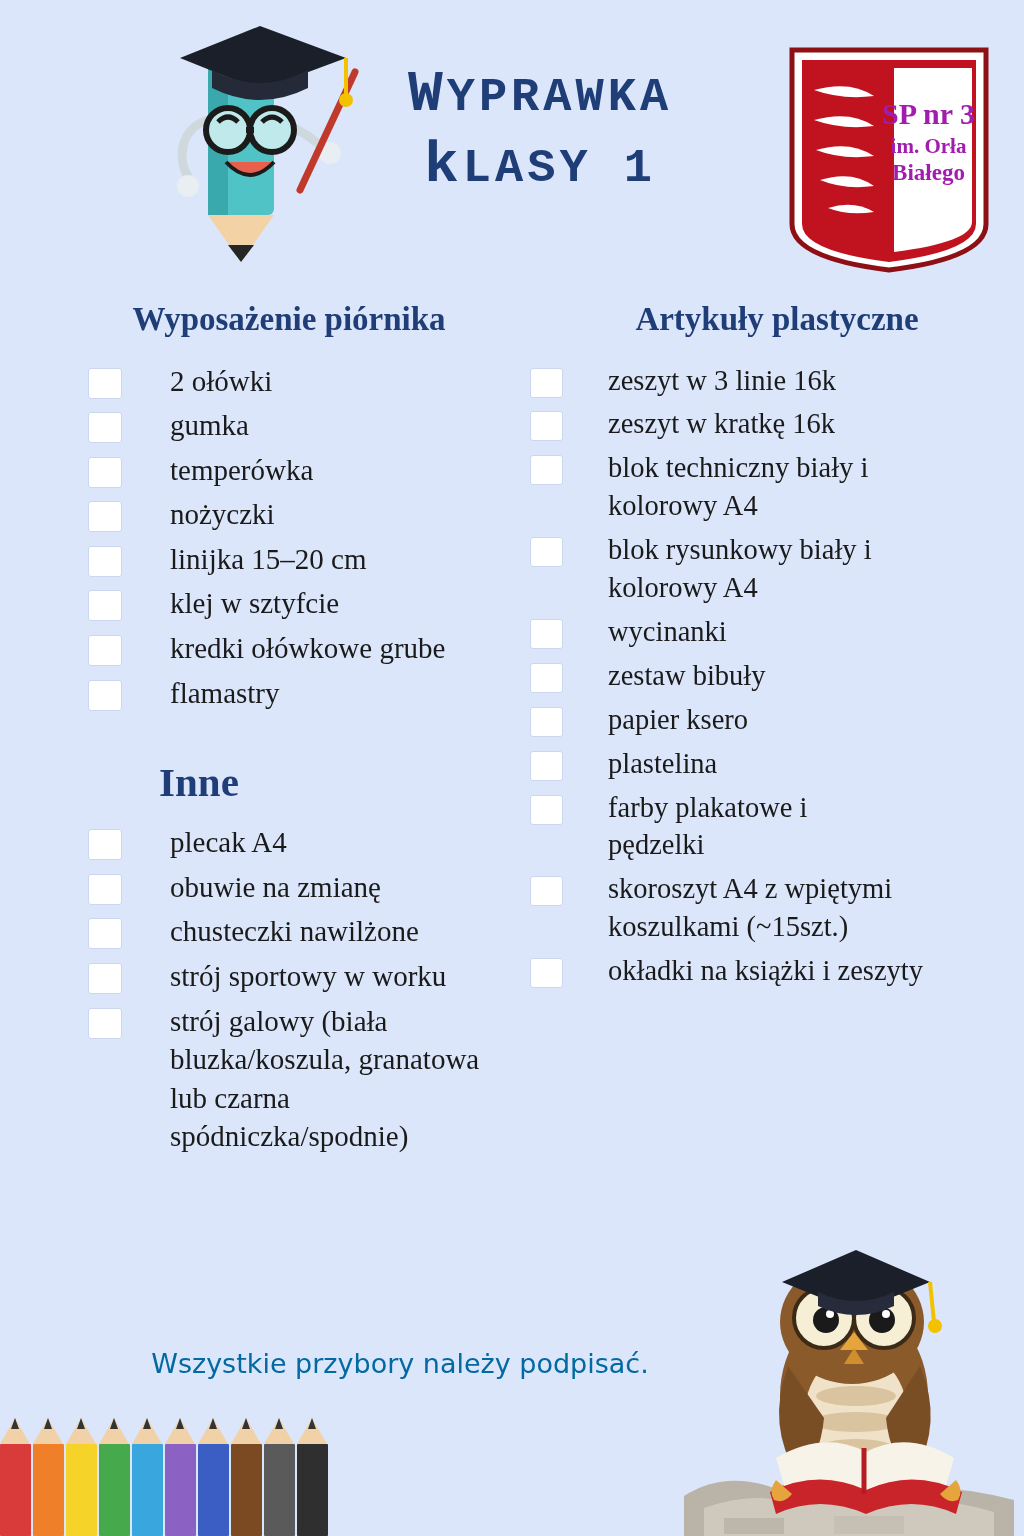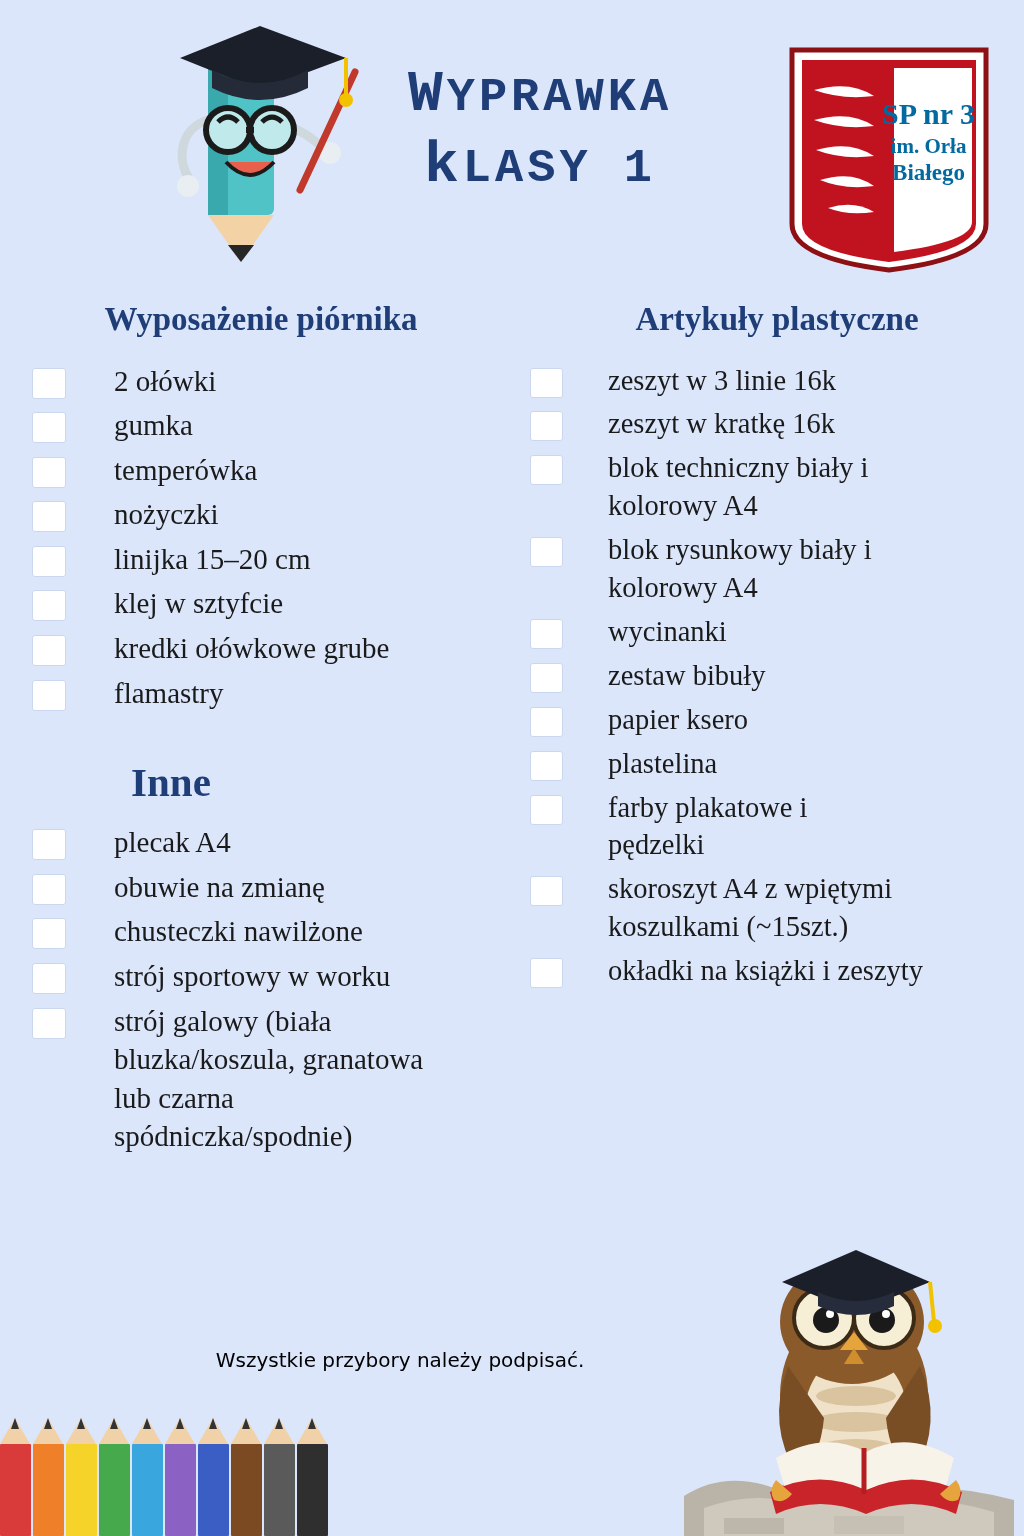--- a/index.html
+++ b/index.html
@@ -53,38 +53,38 @@
     top: 38px;
     width: 230px;
     height: 240px;
   }
   #crest-text {
     position: absolute;
     right: 28px;
     top: 95px;
     width: 135px;
     text-align: center;
-    color: #0369a1;
+    color: #a21caf;
     font-weight: 700;
     line-height: 1.25;
   }
   #crest-text .l1 { font-size: 30px; }
   #crest-text .l2 { font-size: 21px; }
   #crest-text .l3 { font-size: 23px; }
 
   
   #columns {
     position: absolute;
     top: 300px;
     left: 0;
     width: 1024px;
     display: flex;
   }
   .col { position: relative; }
-  #col-left { width: 520px; padding-left: 32px; }
+  #col-left { width: 520px; padding-left: 88px; }
   #col-right { width: 504px; padding-left: 10px; }
 
   .section-title {
     color: #1f3d77;
     font-weight: 700;
     font-size: 33px;
     text-align: center;
     line-height: 1.2;
     margin-bottom: 22px;
   }
@@ -118,22 +118,22 @@
   #col-right .checkbox { width: 33px; height: 30px; margin-right: 13px; }
 
   
   #footnote {
     position: absolute;
     top: 1348px;
     left: 120px;
     width: 560px;
     text-align: center;
     font-family: "DejaVu Sans", sans-serif;
-    font-size: 20px;
-    color: #000000;
+    font-size: 27px;
+    color: #0369a1;
   }
 
   
   #owl-wrap {
     position: absolute;
     right: 10px;
     bottom: 0;
     width: 330px;
     height: 340px;
   }

